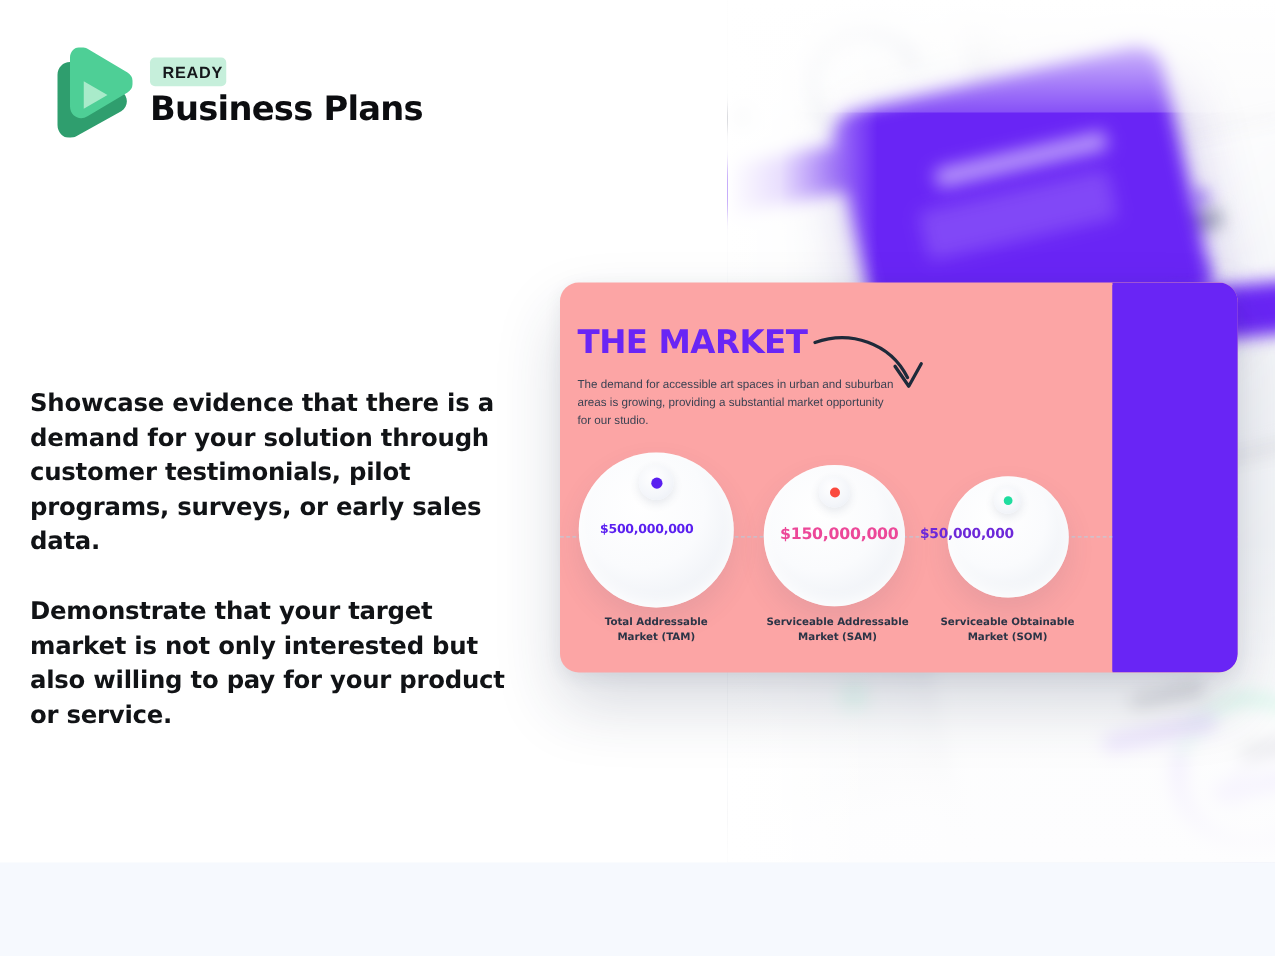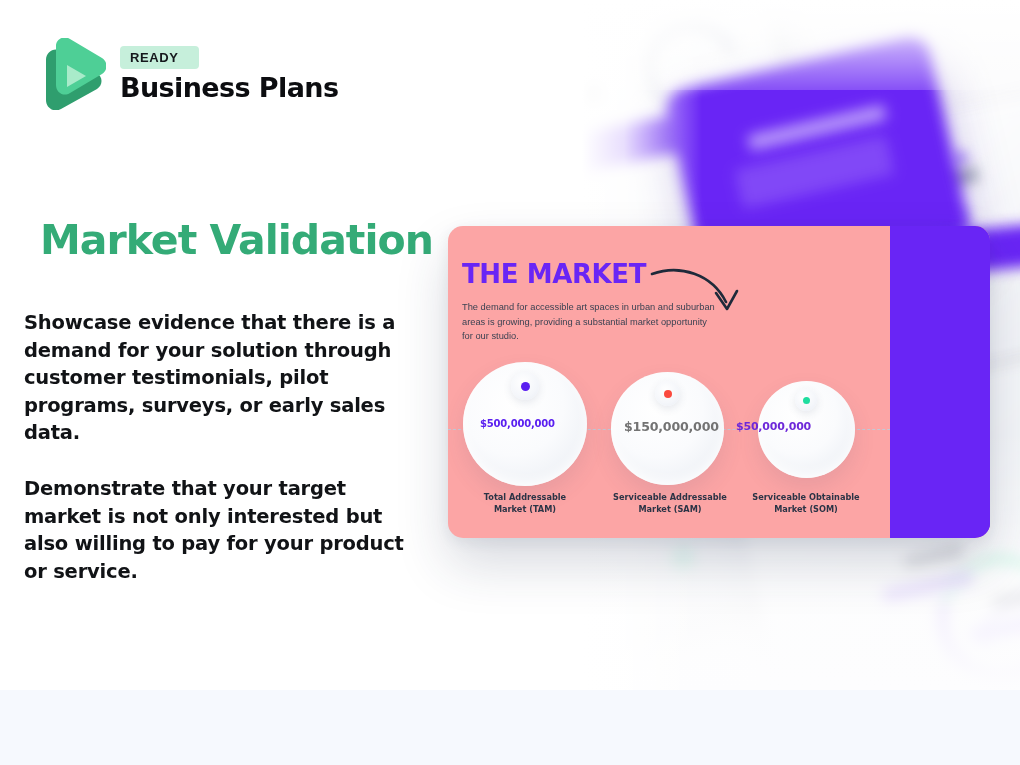--- a/index.html
+++ b/index.html
@@ -115,21 +115,21 @@
 
   
   .logo-wrap { position:absolute; left:40px; top:38px; display:flex; align-items:center; gap:14px; }
   .logo-mark { position:relative; width:66px; height:72px; }
   .logo-mark svg { display:block; }
   .logo-text { display:flex; flex-direction:column; gap:3px; }
   .ready-badge {
     align-self:flex-start;
     background:#c6efdb; color:#15181c;
     font-size:13px; font-weight:700; letter-spacing:.6px;
-    padding:4px 20px 4px 10px; border-radius:4px;
+    padding:4px 2px 4px 10px; border-radius:4px;
     font-family:"Liberation Sans", sans-serif;
   }
   .brand-name {
     font-size:27px; font-weight:700; color:#0c0d10; letter-spacing:-.6px;
     font-family:"DejaVu Sans", sans-serif;
   }
 
   
   .headline {
     position:absolute; left:40px; top:216px;
@@ -250,21 +250,20 @@
         <path d="M16 8 C16 1 24 -3 30 1 L62 20 C68 24 68 32 62 36 L30 55 C24 59 16 55 16 47 Z" fill="#4ecf96"></path>
         <path d="M27 27 L46 38 L27 49 Z" fill="#bdf0d6" opacity=".82"></path>
       </svg>
     </div>
     <div class="logo-text">
       <span class="ready-badge">READY</span>
       <span class="brand-name">Business Plans</span>
     </div>
   </div>
 
-  <h1 class="headline">Market Validation</h1>
   <p class="para para-1">Showcase evidence that there is a demand for your solution through customer testimonials, pilot programs, surveys, or early sales data.</p>
   <p class="para para-2">Demonstrate that your target market is not only interested but also willing to pay for your product or service.</p>
 
   <div class="slide-card">
     <div class="purple-panel"></div>
     <div class="slide-title">THE MARKET</div>
     <div class="slide-sub">The demand for accessible art spaces in urban and suburban areas is growing, providing a substantial market opportunity for our studio.</div>
 
     <div class="curve-arrow">
       <svg width="92" height="56" viewBox="0 0 92 56">
@@ -293,21 +292,21 @@
   </div>
   <div class="bubble b3">
     <div class="orb">
       <div class="orb-knob">
         <span class="orb-dot" style="background:#1fdd9f;"></span>
       </div>
     </div>
   </div>
 
   <div class="amount" style="left:480px;top:418px;font-size:10px;color:#5a1ff0;">$500,000,000</div>
-  <div class="amount" style="left:624px;top:419px;font-size:12.6px;color:#737373;">$150,000,000</div>
+  <div class="amount" style="left:624px;top:419px;font-size:12.6px;color:#ec4899;">$150,000,000</div>
   <div class="amount" style="left:736px;top:420px;font-size:11px;color:#6d28d9;">$50,000,000</div>
 
   <div class="bub-label" style="left:590px;top:491px;">
     <div>Serviceable Addressable</div>
     <div>Market (SAM)</div>
   </div>
   <div class="bub-label" style="left:445px;top:491px;">
     <div>Total Addressable</div>
     <div>Market (TAM)</div>
   </div>

